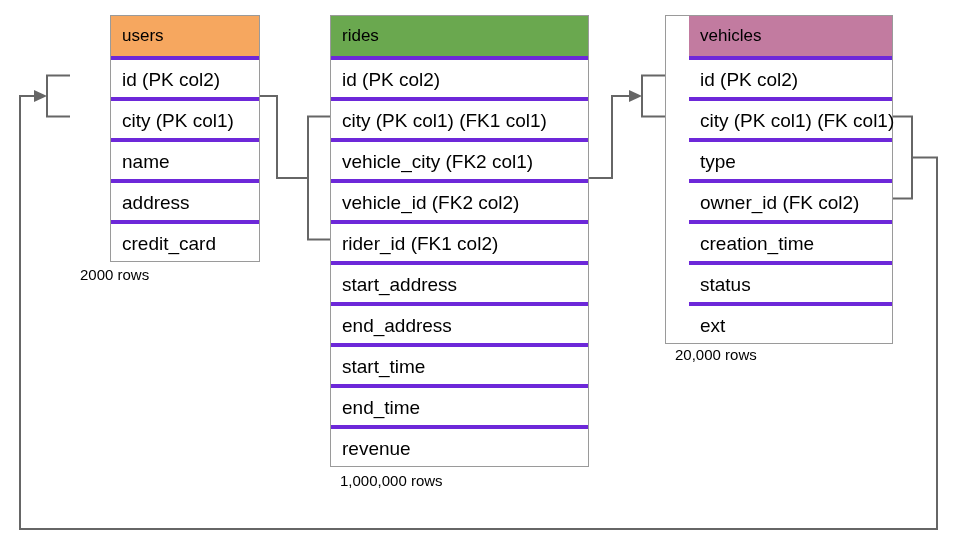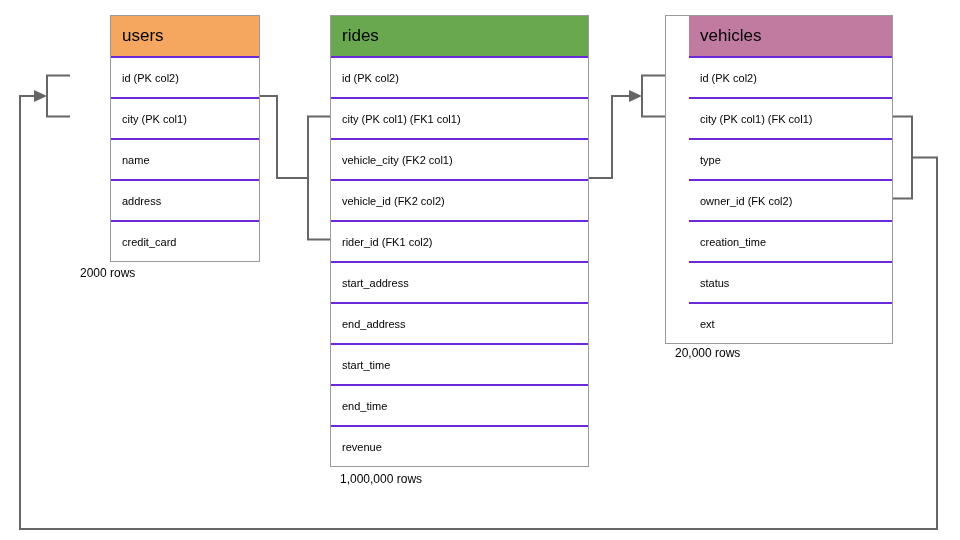--- a/index.html
+++ b/index.html
@@ -39,30 +39,30 @@
     height: 40px;
     line-height: 40px;
     padding-left: 11px;
     font-size: 17px;
     color: #000000;
   }
   .tbl-row {
     box-sizing: border-box;
     height: 41px;
     line-height: 40px;
-    border-top: 2px solid #6d28d9;
+    border-top: 4px solid #6d28d9;
     padding-left: 11px;
-    font-size: 11px;
+    font-size: 19px;
     color: #000000;
     background: #ffffff;
     white-space: nowrap;
   }
   .rowcount {
     position: absolute;
-    font-size: 12px;
+    font-size: 15px;
     color: #000000;
     z-index: 2;
   }
   .rc-users    { left: 80px;  top: 266px; }
   .rc-rides    { left: 340px; top: 472px; }
   .rc-vehicles { left: 675px; top: 346px; text-align: center; }
   .connector { stroke: #666666; stroke-width: 2; fill: none; }
   .arrowhead { fill: #666666; stroke: none; }
 </style>
 </head>

